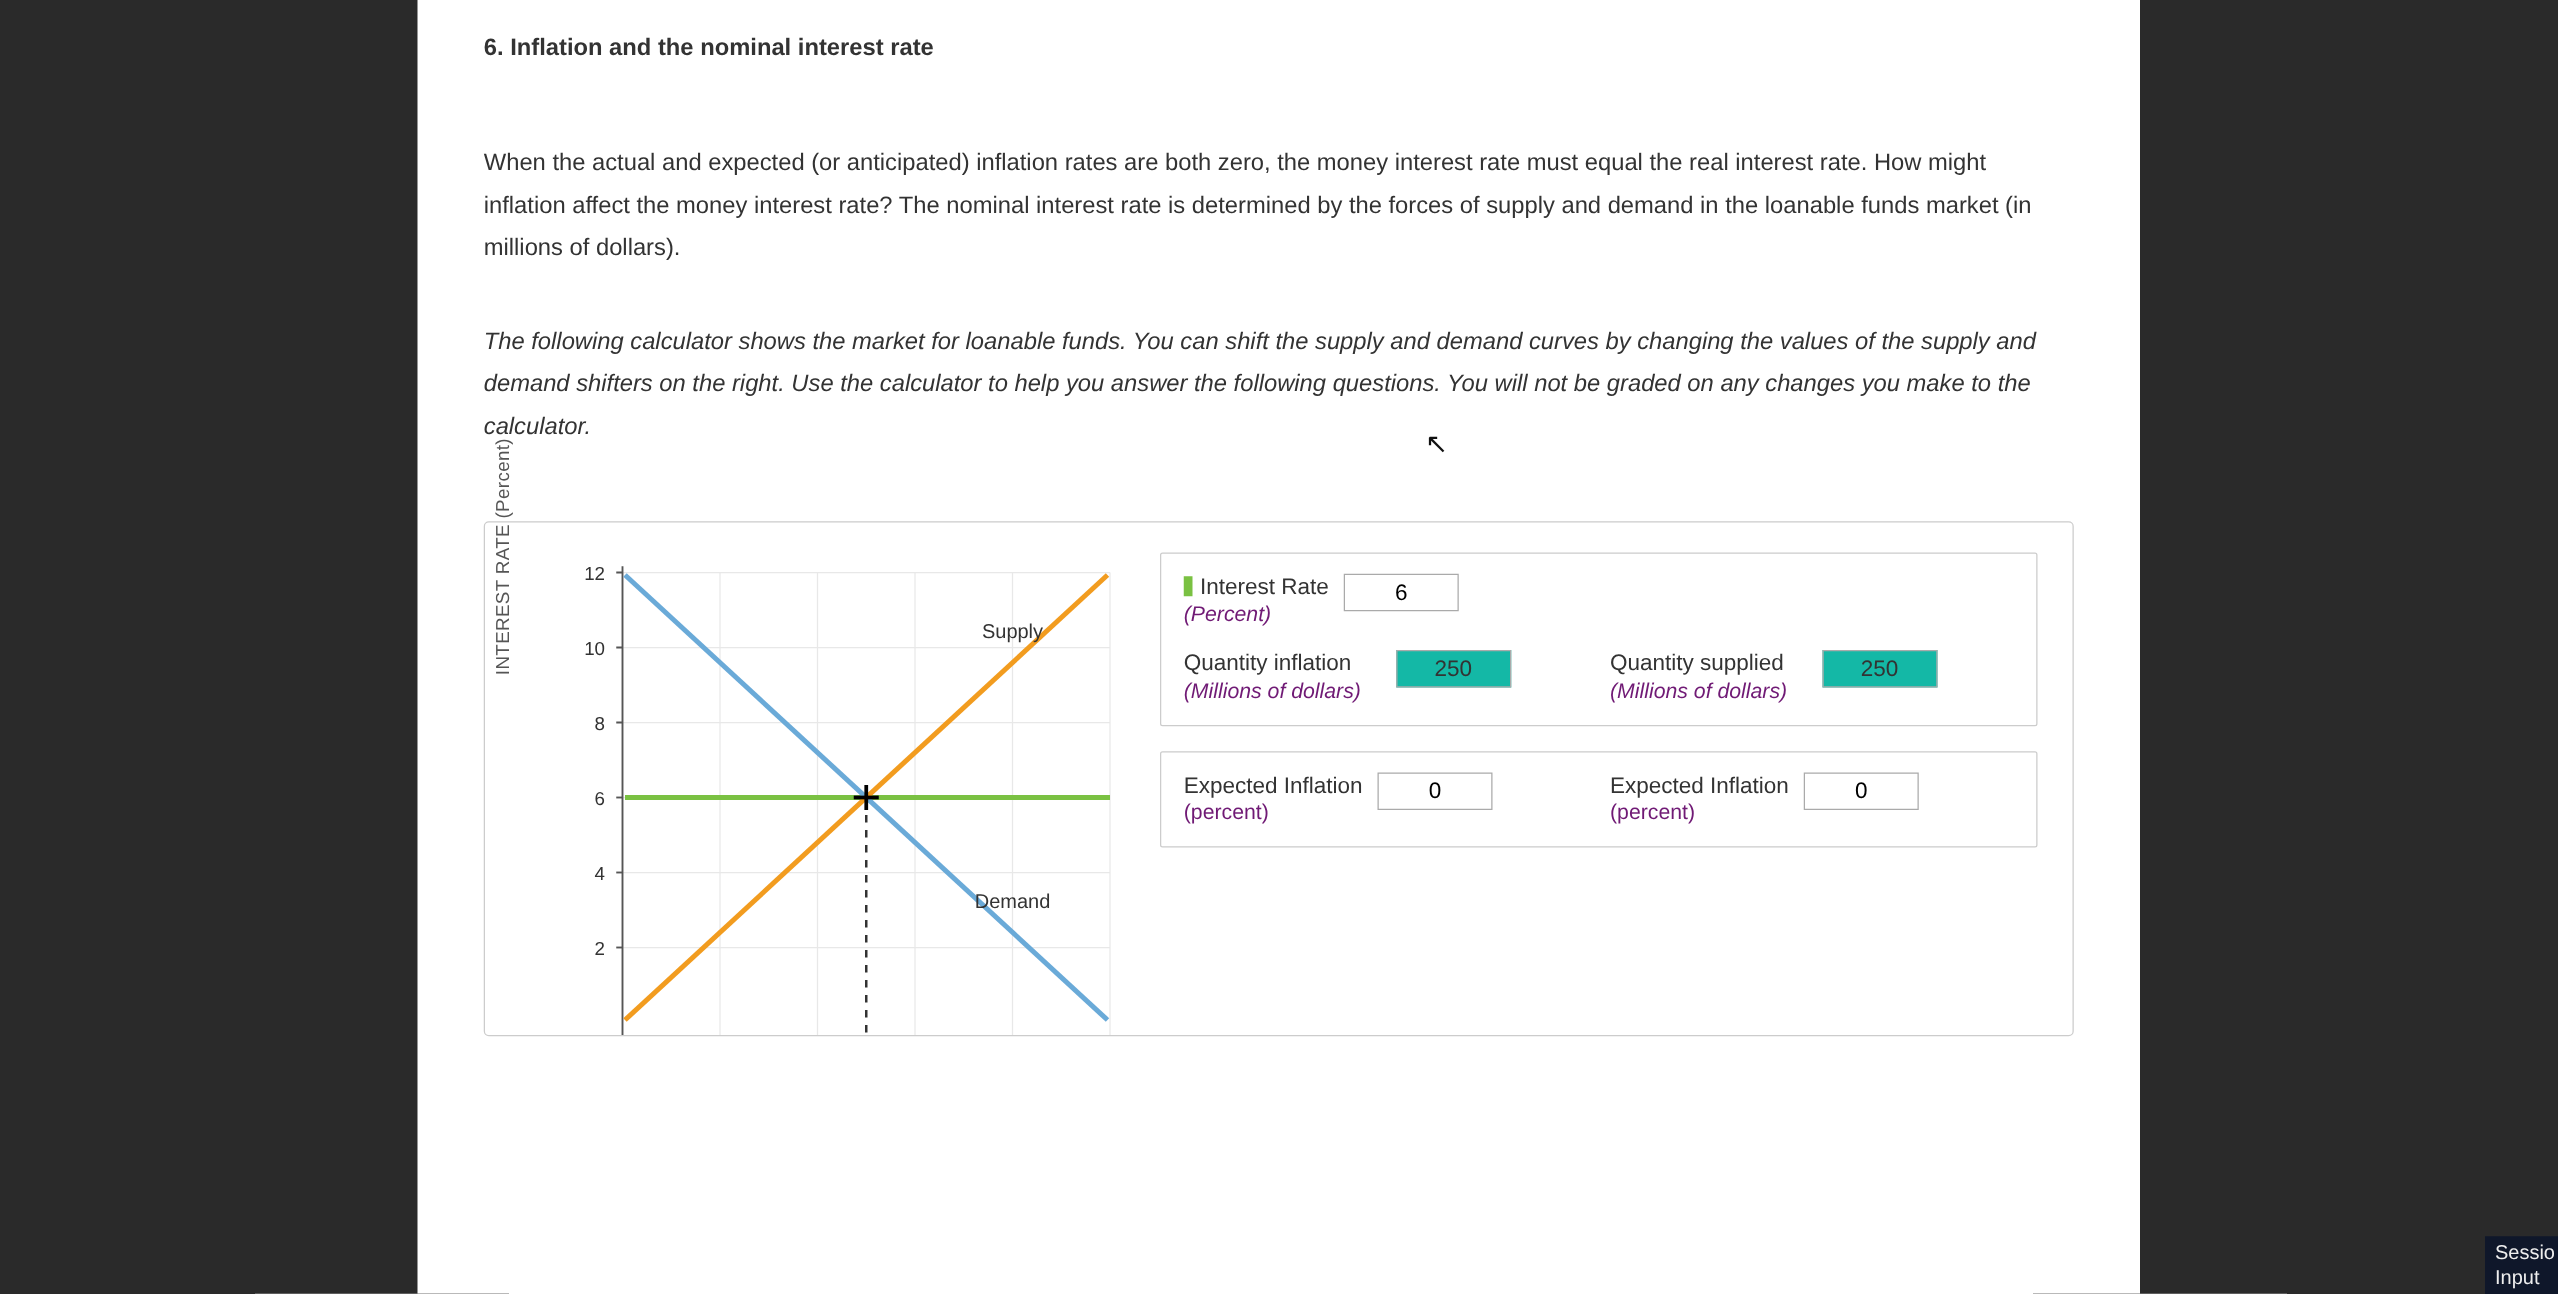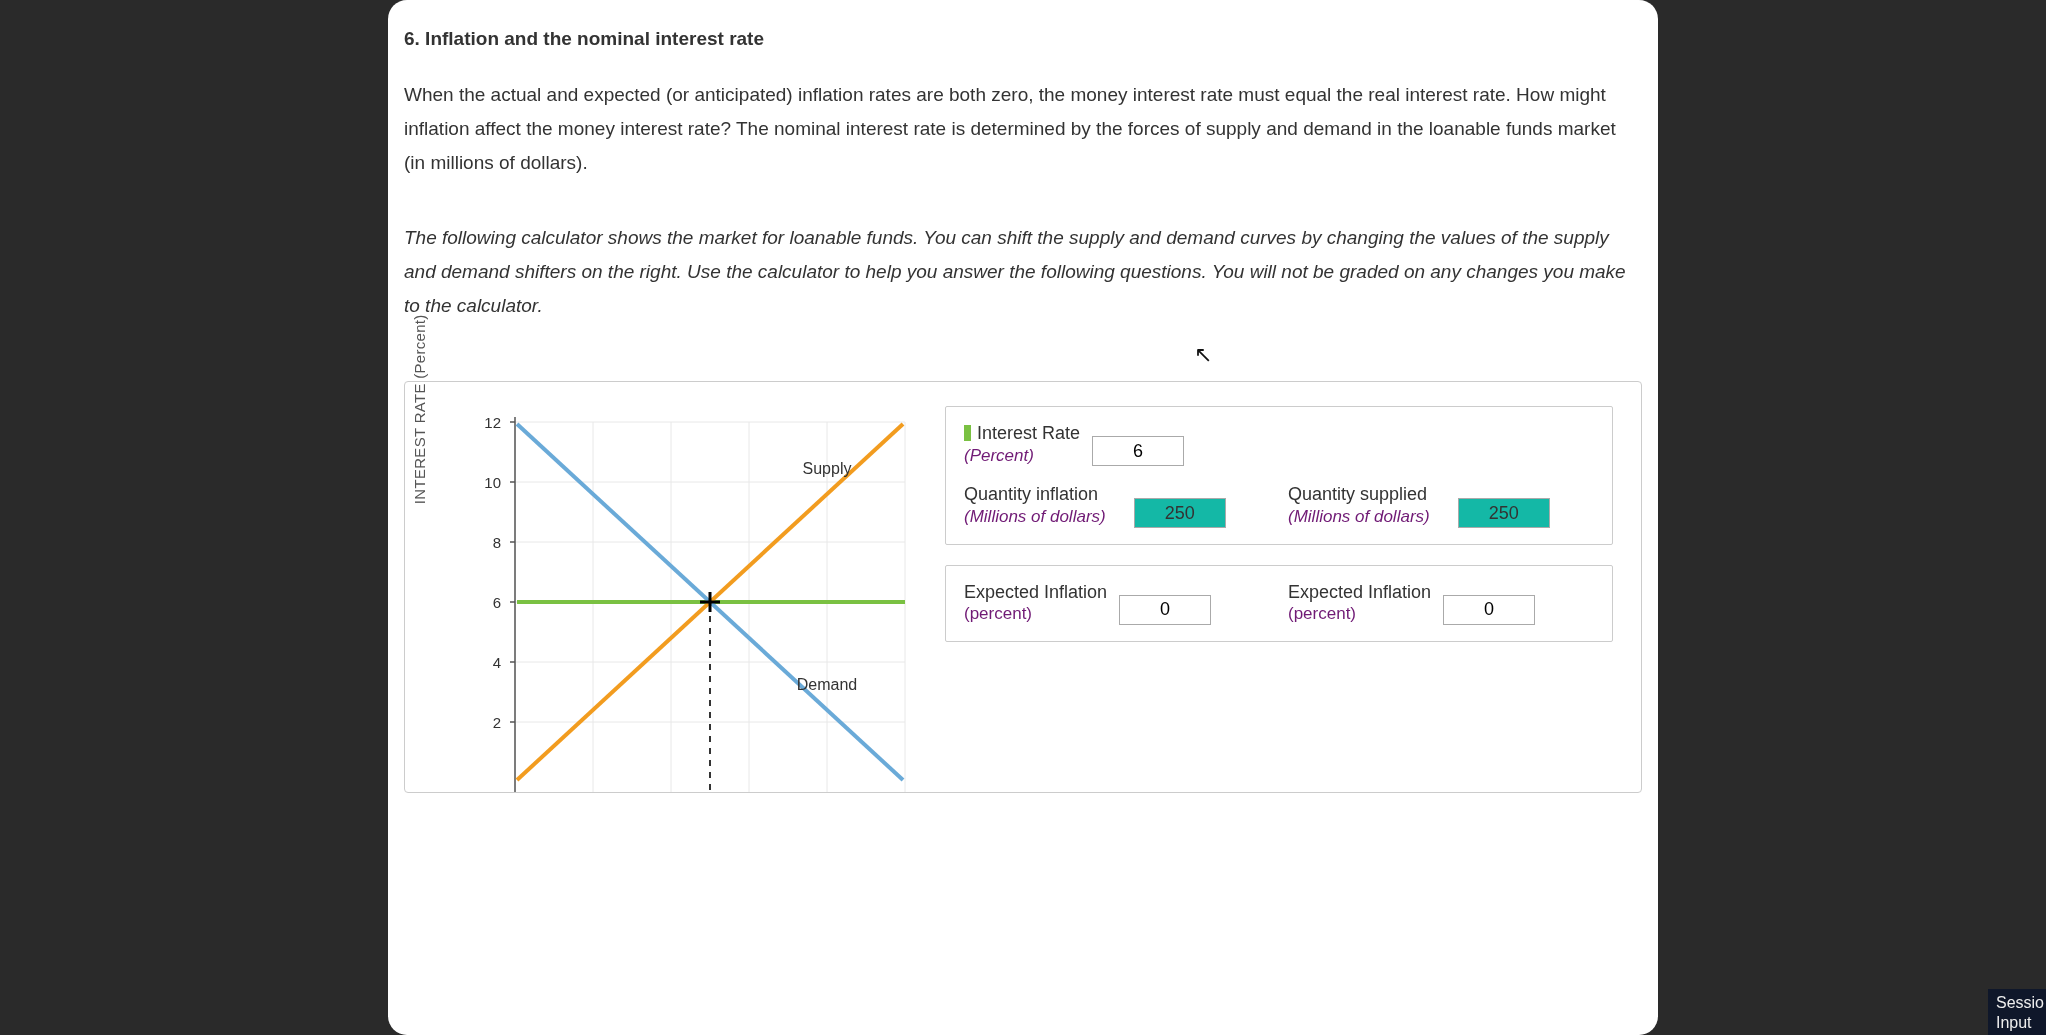--- a/index.html
+++ b/index.html
@@ -4,39 +4,38 @@
 <style>
   * { box-sizing: border-box; }
   body {
     margin: 0;
     background: #2a2a2a;
     font-family: Verdana, Geneva, sans-serif;
     color: #333;
     overflow: hidden;
   }
   .page-wrap {
-    width: 1270px;
+    width: 1378px;
     margin: 0 auto;
     background: #fff;
     min-height: 1035px;
-    padding: 0 16px;
+    padding: 0 53px;
     position: relative;
-    border-radius: 19px;
   }
   .question-title {
     font-weight: bold;
     font-size: 19px;
     color: #333;
     padding-top: 28px;
   }
   .para {
     font-size: 19px;
     line-height: 1.8;
     color: #333;
-    margin-top: 28px;
+    margin-top: 64px;
   }
   .para + .para { margin-top: 40px; font-style: italic; }
   .calc-box {
     border: 1px solid #ccc;
     border-radius: 4px;
     margin-top: 58px;
     display: flex;
     padding: 24px 0 0 0;
     position: relative;
   }
@@ -78,21 +77,21 @@
     margin-bottom: 20px;
   }
   .panel-section {
     padding: 16px 18px;
     display: flex;
     gap: 18px;
     flex-wrap: wrap;
   }
   .field {
     display: flex;
-    align-items: flex-end;
+    align-items: flex-start;
     gap: 12px;
     flex: 1 1 45%;
     min-width: 260px;
   }
   .field-label {
     font-size: 18px;
     line-height: 1.2;
   }
   .field-label .sub {
     font-style: italic;

